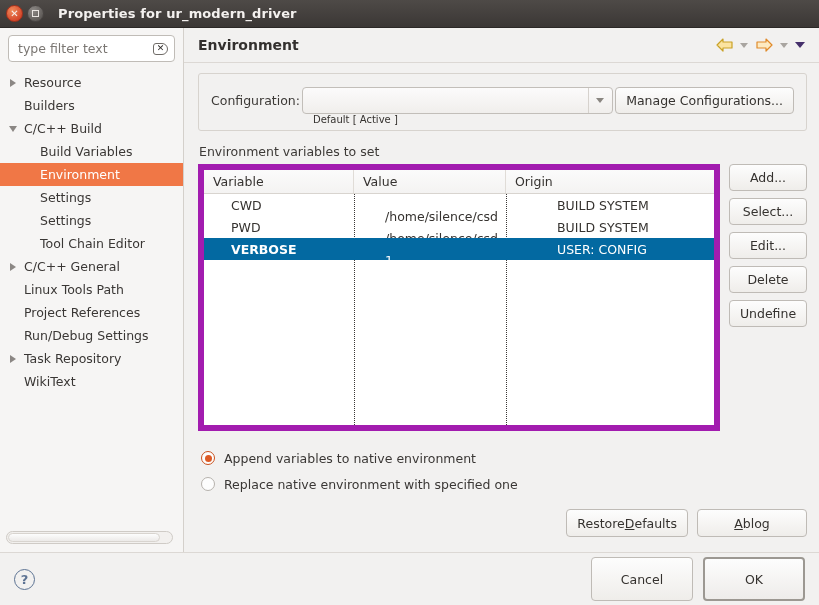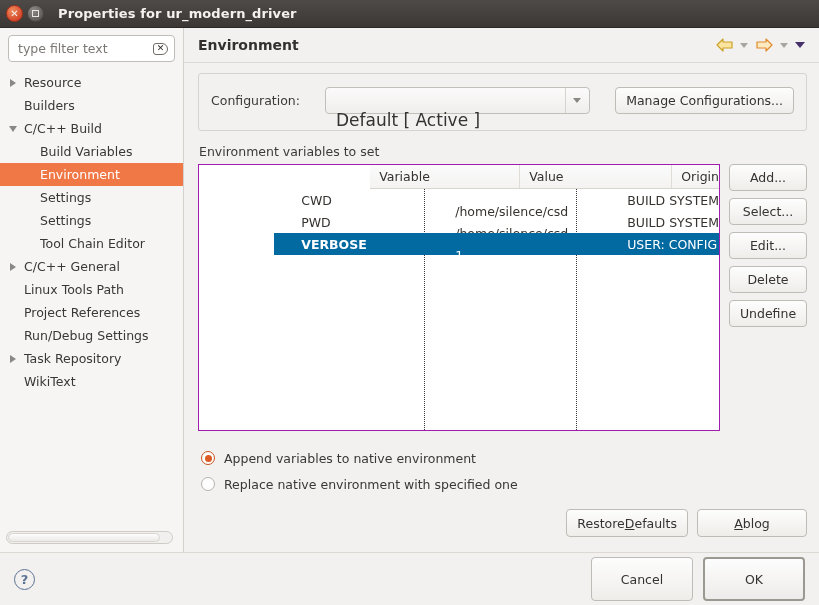--- a/index.html
+++ b/index.html
@@ -217,37 +217,37 @@
     flex-direction: column;
     min-height: 0;
   }
 
   .configbox {
     border: 1px solid #d7d3ce;
     border-radius: 3px;
     padding: 13px 12px 16px 12px;
     display: flex;
     align-items: center;
-    gap: 25px;
+    gap: 2px;
     background: #f2f1f0;
     flex: 0 0 auto;
   }
   .clabel { font-size: 12.5px; color: #3c3936; }
   .combo {
     flex: 1 1 auto;
     height: 27px;
     background: linear-gradient(#fcfbfb, #f0eeec);
     border: 1px solid #c2beb9;
     border-radius: 4px;
     display: flex;
     align-items: center;
     padding: 0 2px 0 10px;
     min-width: 0;
   }
-  .combo .cval { flex: 1 1 auto; font-size: 17px; color: #35322f; margin-top: 38px; }
+  .combo .cval { flex: 1 1 auto; font-size: 10px; color: #35322f; margin-top: 38px; }
   .combo .cdiv {
     width: 22px; height: 100%;
     border-left: 1px solid #d6d2cd;
     display: flex; align-items: center; justify-content: center;
     flex: 0 0 22px;
   }
   .cdiv .caret-sm { border-top-color: #8a8681; }
 
   .btn {
     background: linear-gradient(#fdfdfd, #efedea);
@@ -273,27 +273,26 @@
 
   .tablearea {
     display: flex;
     gap: 9px;
     flex: 1 1 auto;
     min-height: 0;
   }
   .tablebox {
     flex: 1 1 auto;
     background: #ffffff;
-    border: 1px solid #a21caf;
+    border: 6px solid #a21caf;
     display: flex;
     flex-direction: column;
     position: relative;
     min-width: 0;
     overflow: hidden;
-    align-items: flex-end;
   }
   .thead {
     display: flex;
     height: 24px;
     background: linear-gradient(#fbfbfb, #f4f3f2);
     border-bottom: 1px solid #d8d4cf;
     flex: 0 0 24px;
   }
   .th {
     font-size: 12.5px;

